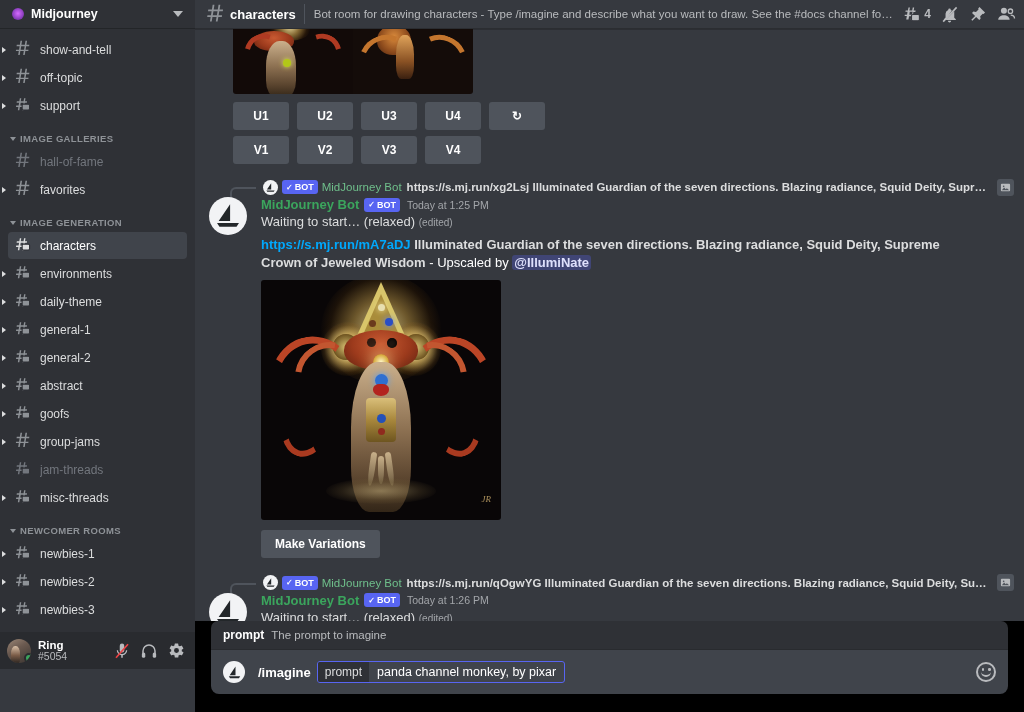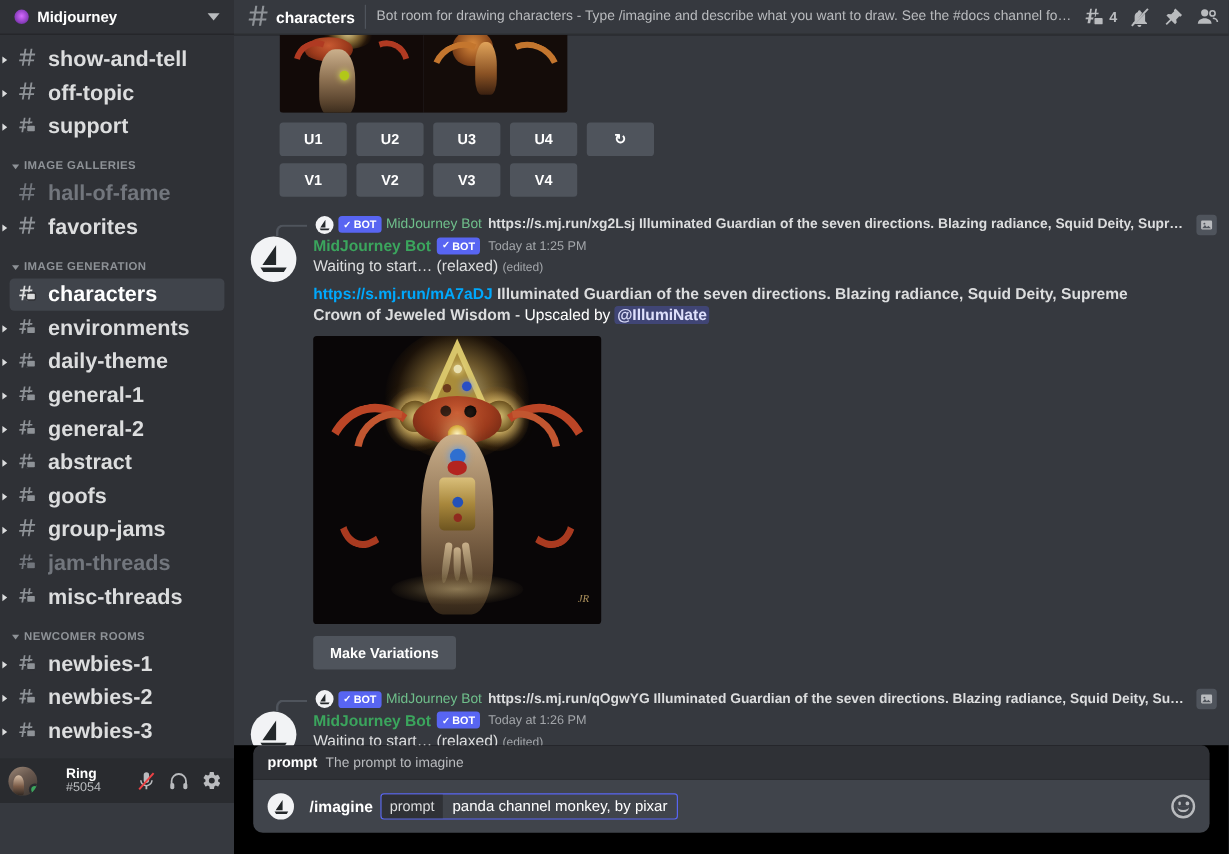--- a/index.html
+++ b/index.html
@@ -68,21 +68,21 @@
     width: 0; height: 0;
     border-top: 3.5px solid transparent; border-bottom: 3.5px solid transparent;
     border-left: 4.5px solid #dcddde;
     position: absolute; left: -6px;
   }
   .chan .hash {
     width: 20px; height: 20px; flex: none;
     margin: 0 6px 0 6px; position: relative;
   }
   .chan .label {
-    font-size: 18px; color: #8e9297; font-weight: 700;
+    font-size: 12px; color: #8e9297; font-weight: 400;
     white-space: nowrap; overflow: hidden;
   }
   .chan.bright .label { color: #dcddde; }
   .chan.active .label { color: #ffffff; }
   .chan.muted .label { color: #72767d; }
 
   
   .user-panel {
     height: 37px; min-height: 37px;
     background: #292b2f;
@@ -96,21 +96,21 @@
   .avatar-small::after {
     content:''; position:absolute; left:4px; top:7px; width:9px; height:17px;
     background: linear-gradient(180deg,#d8c0a8 0%, #7b5c48 55%, #2e2722 100%);
     border-radius: 45% 45% 20% 20%;
   }
   .presence {
     position: absolute; left: 17px; bottom: 0px;
     width: 10px; height: 10px; border-radius: 50%;
     background: #3ba55d; border: 2.5px solid #292b2f;
   }
-  .user-meta { margin-left: 24px; line-height: 1.05; flex: 1; }
+  .user-meta { margin-left: 7px; line-height: 1.05; flex: 1; }
   .user-name { color: #fff; font-size: 11.5px; font-weight: bold; }
   .user-tag { color: #b9bbbe; font-size: 10.5px; }
   .upanel-icons { display: flex; align-items: center; gap: 1px; }
   .uicon { width: 26px; height: 26px; display:flex; align-items:center; justify-content:center; border-radius:4px; cursor:pointer; }
 
   
   .main { flex: 1; display: flex; flex-direction: column; background: #36393f; min-width: 0;}
   .chan-header {
     height: 29px; min-height: 29px;
     display: flex; align-items: center;

